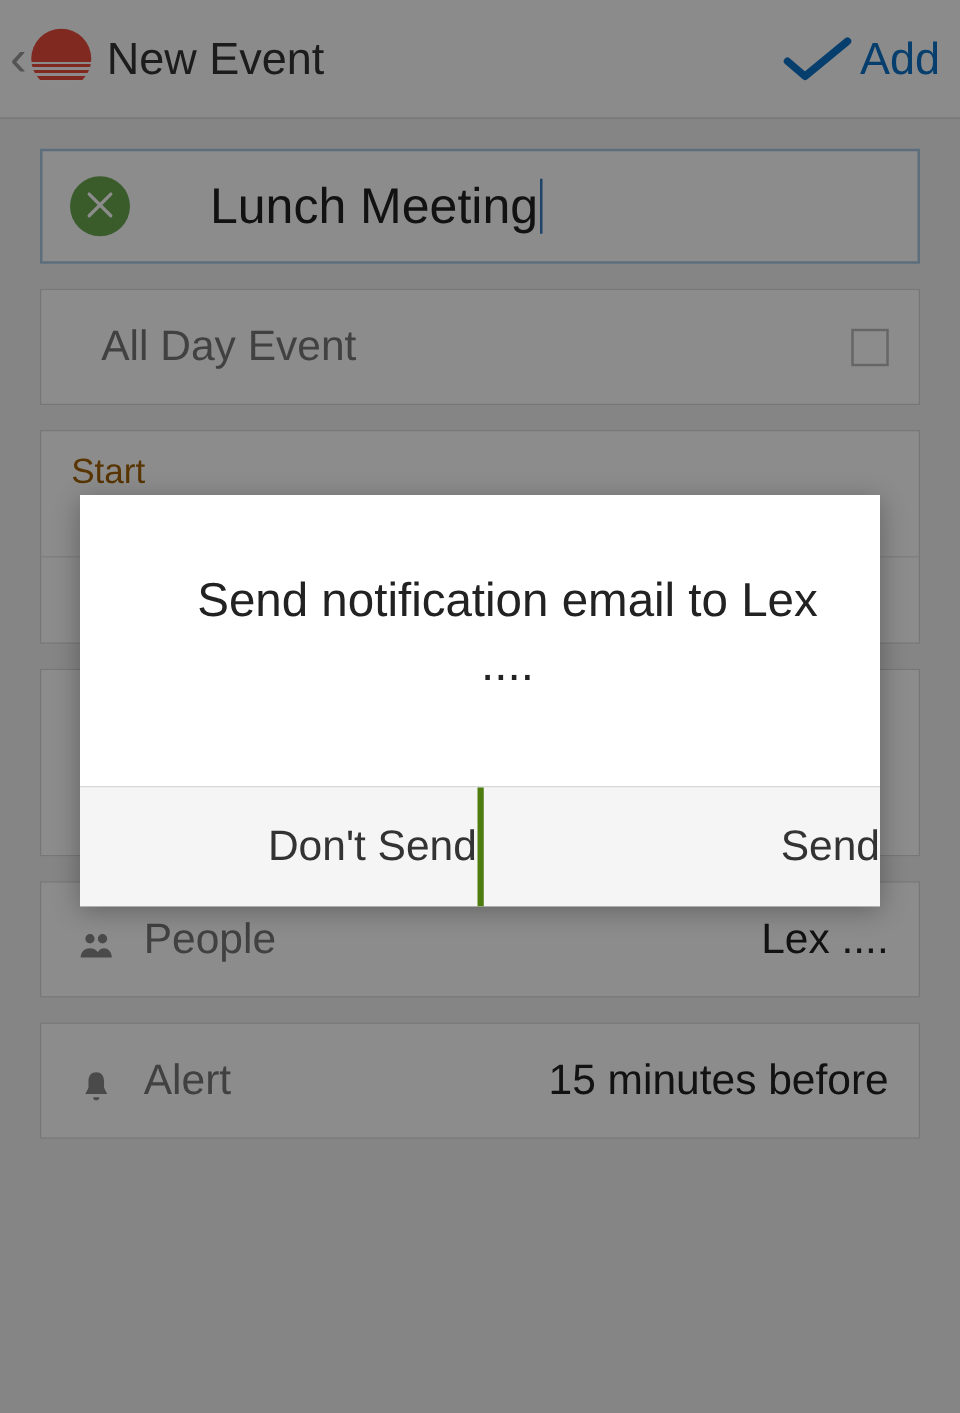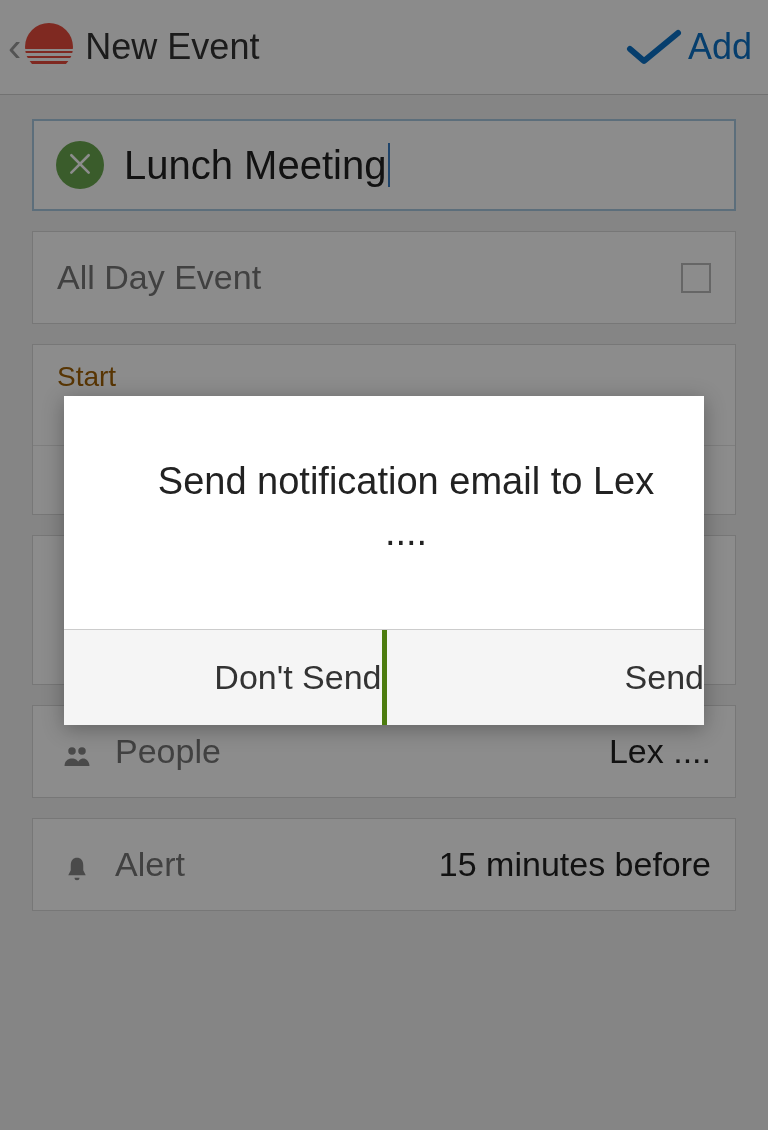--- a/index.html
+++ b/index.html
@@ -75,37 +75,38 @@
     background: #6aa84f;
     display: flex;
     align-items: center; justify-content: center;
     margin-right: 20px;
   }
   .cat-icon svg { width: 26px; height: 26px; fill: #fff; }
   .event-title {
     font-size: 40px;
     font-weight: 400;
     color: #222;
+    margin-left: 44px;
   }
   .cursor {
     display: inline-block;
     width: 2px; height: 44px;
     background: #3a7cc2;
     vertical-align: middle;
     margin-left: 2px;
   }
 
   
   .allday-card {
     display: flex;
     align-items: center;
     justify-content: space-between;
     padding: 26px 24px;
   }
-  .allday-label { font-size: 34px; color: #777; }
+  .allday-label { font-size: 34px; color: #777; margin-left: 24px; }
   .checkbox {
     width: 30px; height: 30px;
     border: 2px solid #bbb;
     background: #fff;
   }
 
   
   .times-card { padding: 0; }
   .time-row {
     padding: 16px 24px 22px 24px;

